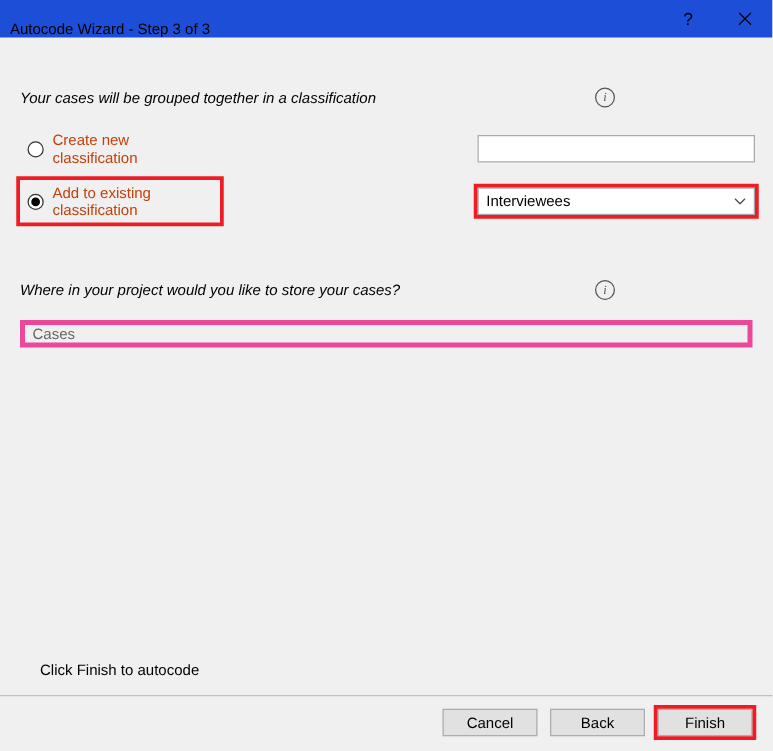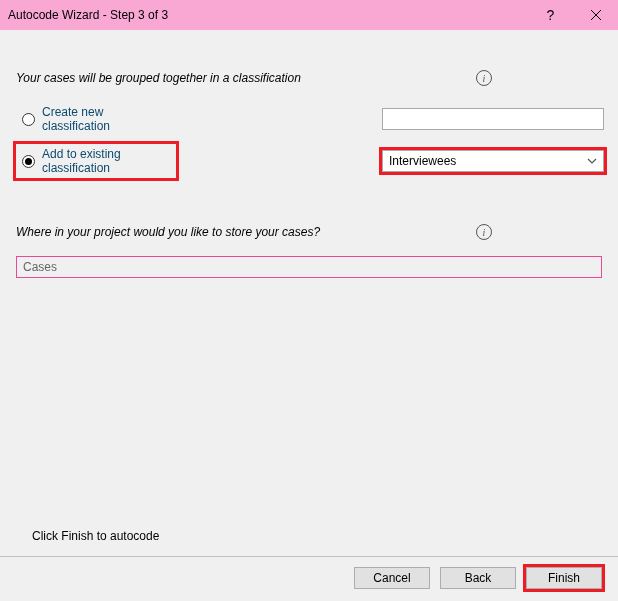--- a/index.html
+++ b/index.html
@@ -7,23 +7,23 @@
       font-family: "Segoe UI", Tahoma, Arial, sans-serif;
       font-size: 12px;
       background: #f0f0f0;
       width: 618px;
       height: 601px;
       position: relative;
       overflow: hidden;
     }
     .titlebar {
       height: 30px;
-      background: #f9a8d4;
-      display: flex;
-      align-items: center;
+      background: #1d4ed8;
+      display: flex;
+      align-items: flex-end;
       padding-left: 8px;
       position: relative;
     }
     .titlebar .title {
       font-size: 12px;
       color: #000;
     }
     .titlebar .controls {
       position: absolute;
       right: 0;
@@ -92,21 +92,21 @@
       flex-shrink: 0;
       background: #fff;
     }
     .radio .dot {
       width: 7px; height: 7px;
       background: #000;
       border-radius: 50%;
     }
     .radio-label {
       font-size: 12px;
-      color: #0c4a6e;
+      color: #c2410c;
     }
     .text-input {
       position: absolute;
       left: 366px;
       width: 222px;
       height: 22px;
       border: 1px solid #a9a9a9;
       background: #ffffff;
     }
     .select {
@@ -132,21 +132,21 @@
     }
     .store-row {
       display: flex;
       align-items: center;
       margin-top: 14px;
       gap: 0;
     }
     .store-input {
       flex: 1;
       height: 22px;
-      border: 1px solid #ec4899;
+      border: 4px solid #ec4899;
       background: #f0f0f0;
       padding: 0 6px;
       font-size: 12px;
       color: #666;
       display: flex;
       align-items: center;
     }
     .change-btn {
       width: 128px;
       height: 22px;

